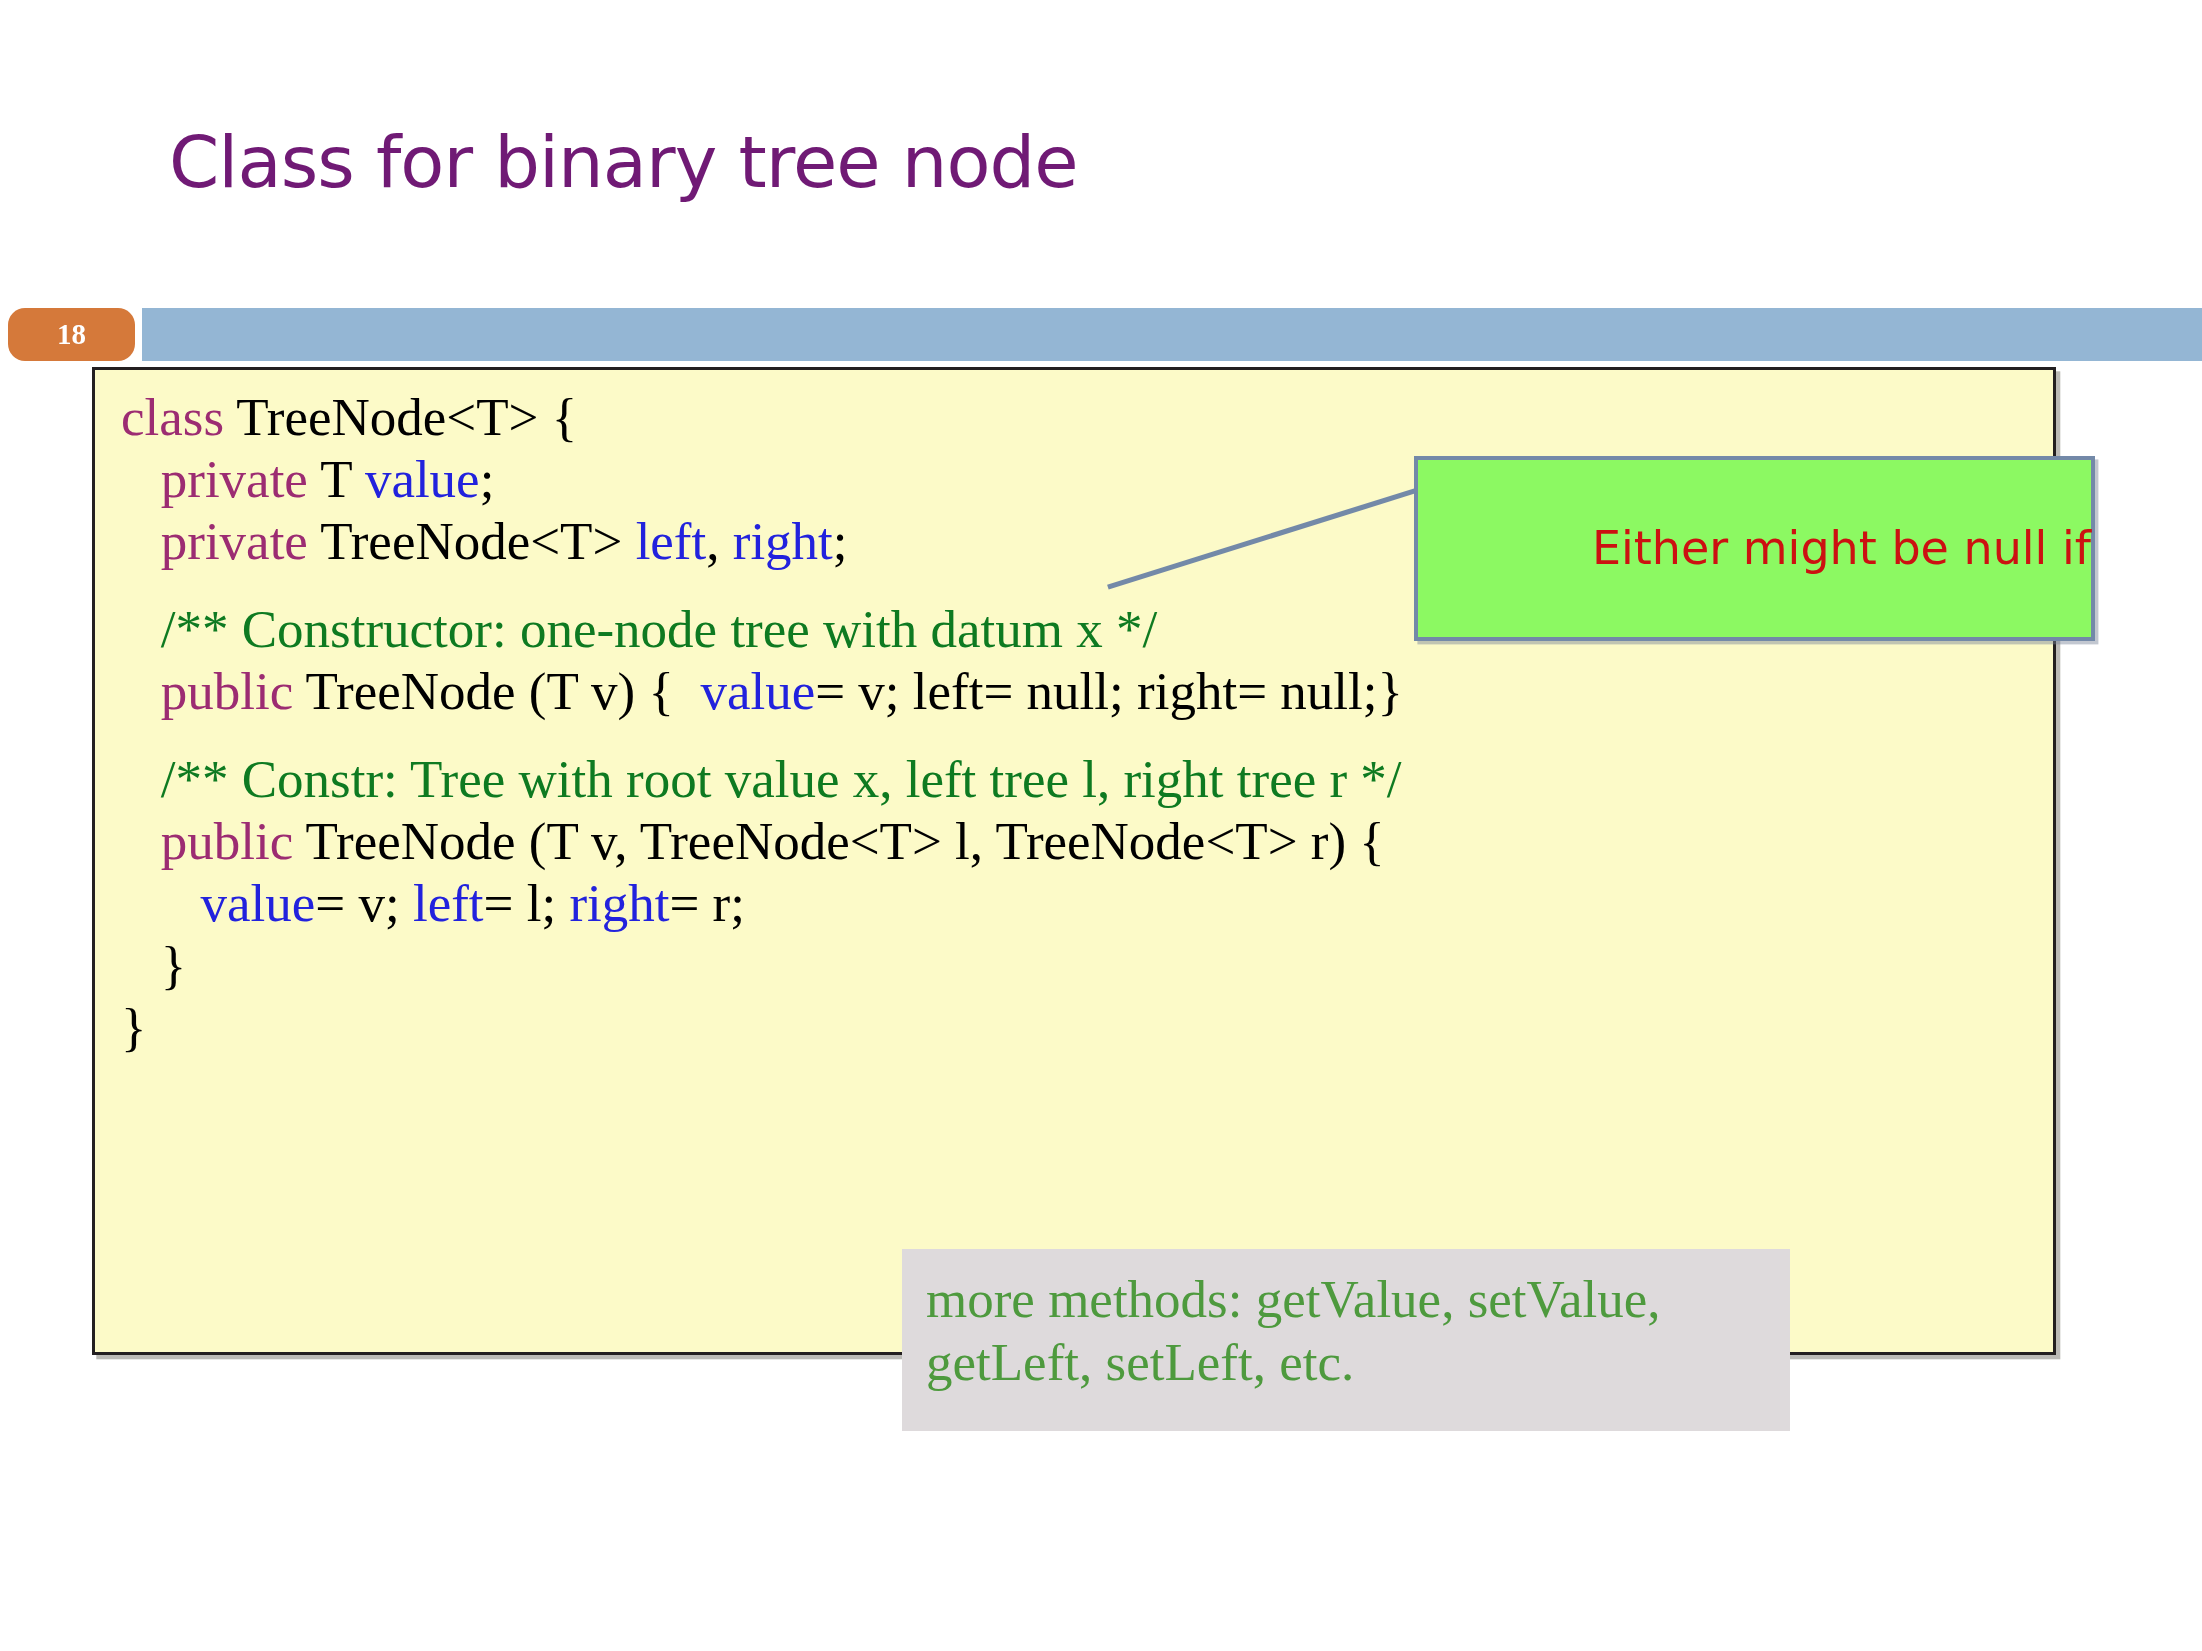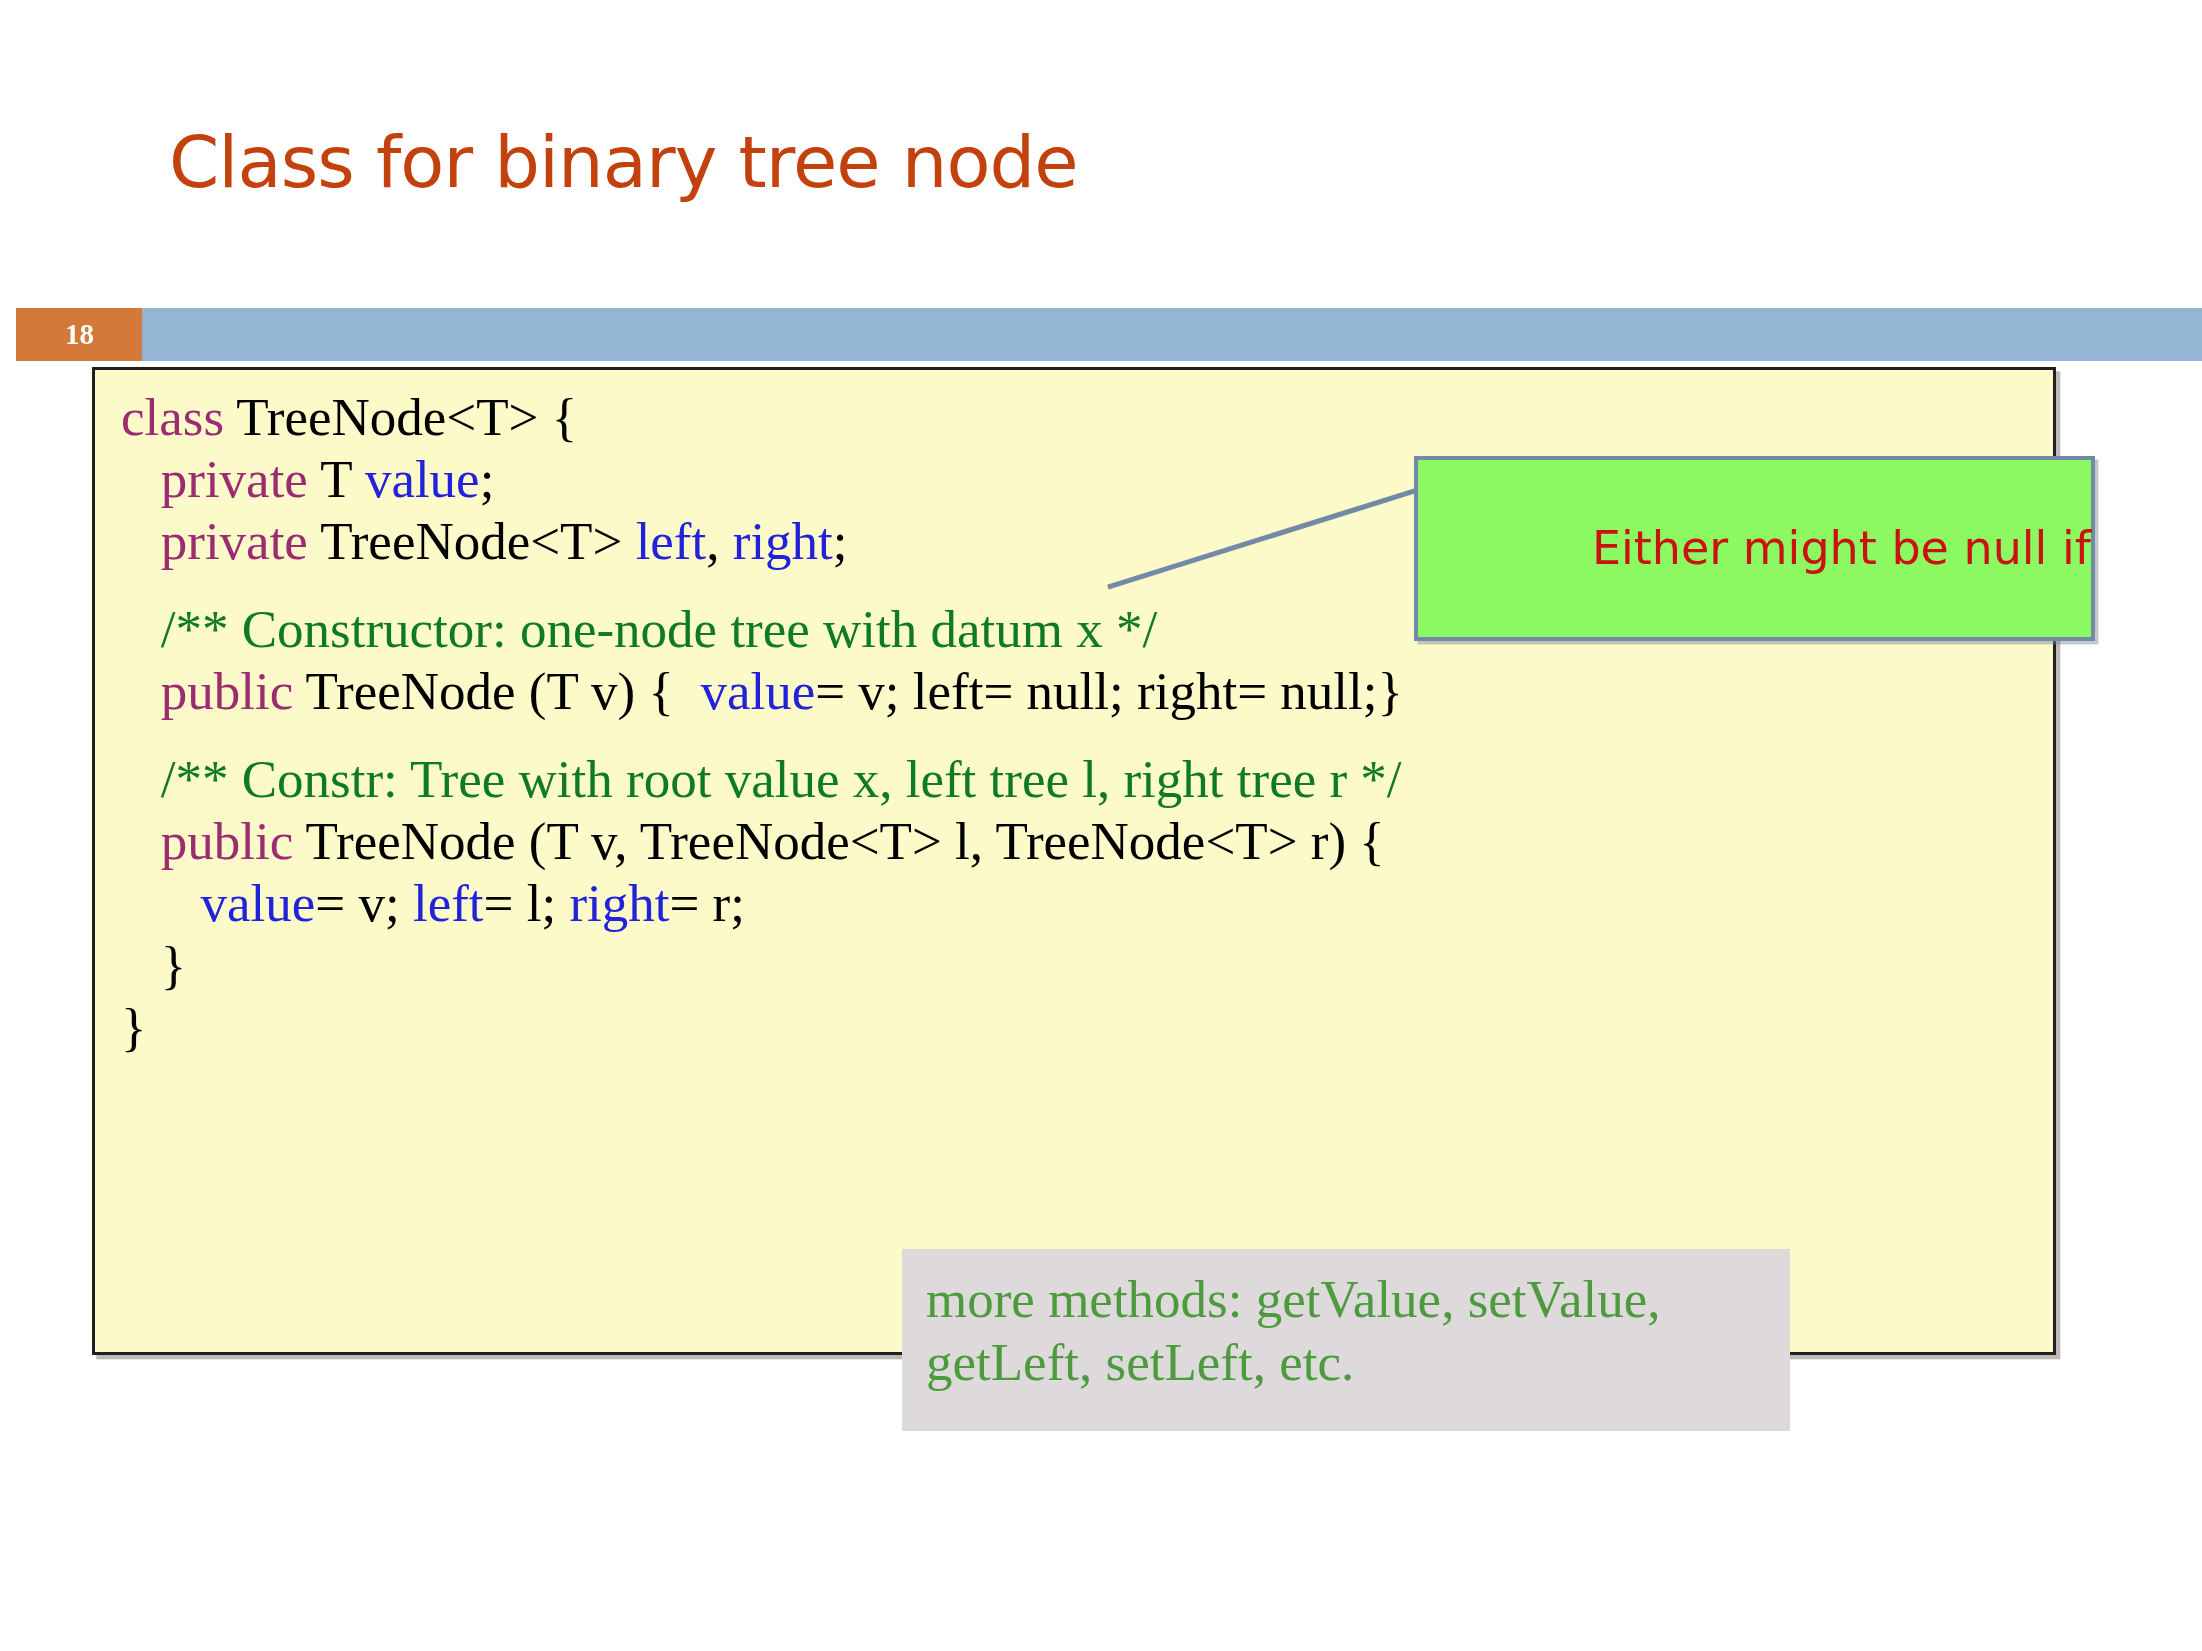--- a/index.html
+++ b/index.html
@@ -17,40 +17,41 @@
 
   
   .slide-title {
     position: absolute;
     left: 169px;
     top: 120px;
     font-family: "DejaVu Sans", "Liberation Sans", sans-serif;
     font-size: 72px;
     font-weight: 400;
     letter-spacing: -0.9px;
-    color: #c2410c;
+    color: #701a75;
     white-space: nowrap;
   }
 
   
   .slide-number-badge {
     position: absolute;
-    left: 16px;
+    left: 8px;
     top: 308px;
     width: 127px;
     height: 53px;
     background: #D5793A;
     color: #ffffff;
     font-family: "Liberation Serif", "DejaVu Serif", serif;
     font-weight: bold;
     font-size: 29px;
     display: flex;
     align-items: center;
     justify-content: center;
     box-sizing: border-box;
+    border-radius: 17px;
   }
   .header-bar {
     position: absolute;
     left: 142px;
     top: 308px;
     width: 2061px;
     height: 53px;
     background: #94B6D4;
   }
 

